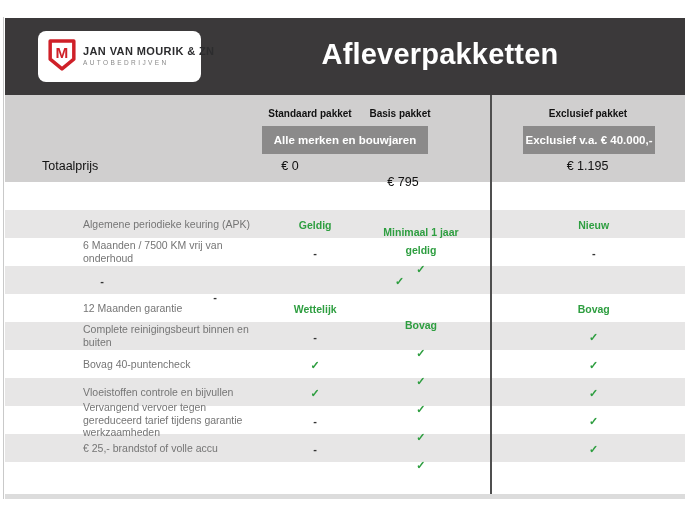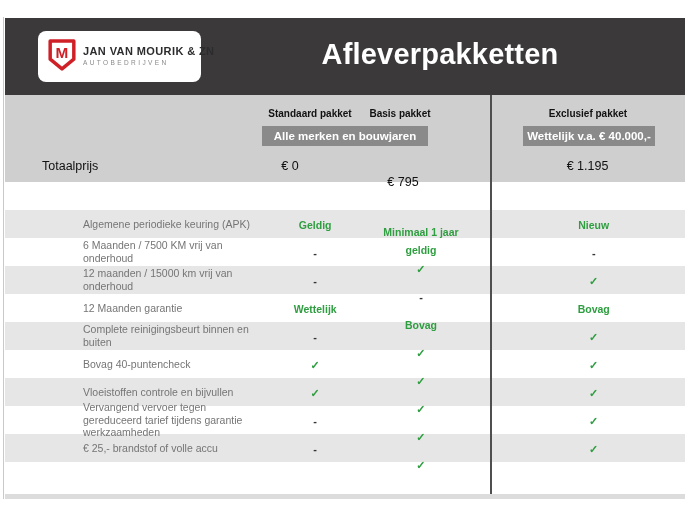--- a/index.html
+++ b/index.html
@@ -14,21 +14,21 @@
   .brand-name{font-size:11px;font-weight:bold;color:#2c2c2e;letter-spacing:0.4px;white-space:nowrap;}
   .brand-sub{font-size:6.5px;color:#8a8a8a;letter-spacing:2.4px;margin-top:3px;white-space:nowrap;}
   .main-title{position:absolute;left:190px;right:0;top:20px;text-align:center;color:#ffffff;font-size:29px;font-weight:bold;letter-spacing:0.2px;}
 
   
   .band{position:absolute;left:0;top:77px;width:680px;height:87px;background:#d0cfcf;}
   .col-hdr{position:absolute;top:13px;font-size:10px;font-weight:bold;color:#111111;text-align:center;}
   .hdr-standaard{left:235px;width:140px;}
   .hdr-basis{left:325px;width:140px;}
   .hdr-exclusief{left:500px;width:166px;}
-  .badge{position:absolute;top:31px;height:20px;background:#8b8a8a;color:#ffffff;font-size:11.5px;font-weight:bold;display:flex;align-items:center;justify-content:center;}
+  .badge{position:absolute;top:31px;height:28px;background:#8b8a8a;color:#ffffff;font-size:11.5px;font-weight:bold;display:flex;align-items:center;justify-content:center;}
   .badge-left{left:257px;width:166px;}
   .badge-right{left:518px;width:132px;}
 
   
   .grid{display:flex;align-items:center;width:680px;box-sizing:border-box;}
   .cell-label{width:229px;padding-left:37px;box-sizing:border-box;}
   .cell-c2{width:112px;text-align:center;}
   .cell-c3{width:114px;text-align:center;margin-top:32px;}
   .cell-sp{width:30px;}
   .cell-c4{width:195px;text-align:center;}
@@ -68,21 +68,21 @@
       </span>
     </div>
     <div class="main-title">Afleverpakketten</div>
   </div>
 
   <div class="band">
     <div class="col-hdr hdr-standaard">Standaard pakket</div>
     <div class="col-hdr hdr-basis">Basis pakket</div>
     <div class="col-hdr hdr-exclusief">Exclusief pakket</div>
     <div class="badge badge-left">Alle merken en bouwjaren</div>
-    <div class="badge badge-right">Wettelijk v.a. € 40.000,-</div>
+    <div class="badge badge-right">Exclusief v.a. € 40.000,-</div>
 
     <div class="grid totals-row">
       <div class="cell-label">Totaalprijs</div>
       <div class="cell-c2">€ 0</div>
       <div class="cell-c3">€ 795</div>
       <div class="cell-sp"></div>
       <div class="cell-c4">€ 1.195</div>
     </div>
   </div>
 
@@ -95,21 +95,20 @@
         <div class="cell-c4"><span class="val-text">Nieuw</span></div>
       </div>
       <div class="grid feature-row">
         <div class="cell-label feature-label">6 Maanden / 7500 KM vrij van onderhoud</div>
         <div class="cell-c2"><span class="val-dash">-</span></div>
         <div class="cell-c3"><span class="val-check">✓</span></div>
         <div class="cell-sp"></div>
         <div class="cell-c4"><span class="val-dash">-</span></div>
       </div>
       <div class="grid feature-row shaded">
-        <div class="cell-label feature-label">12 maanden / 15000 km vrij van onderhoud</div>
         <div class="cell-c2"><span class="val-dash">-</span></div>
         <div class="cell-c3"><span class="val-dash">-</span></div>
         <div class="cell-sp"></div>
         <div class="cell-c4"><span class="val-check">✓</span></div>
       </div>
       <div class="grid feature-row">
         <div class="cell-label feature-label">12 Maanden garantie</div>
         <div class="cell-c2"><span class="val-text">Wettelijk</span></div>
         <div class="cell-c3"><span class="val-text">Bovag</span></div>
         <div class="cell-sp"></div>

